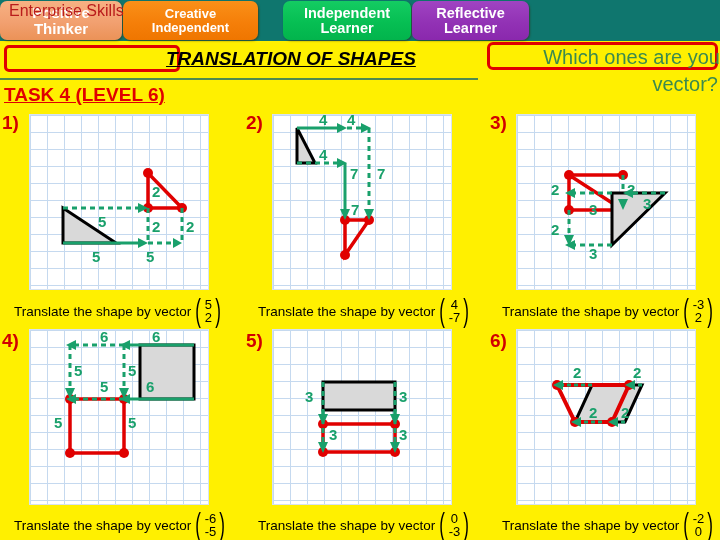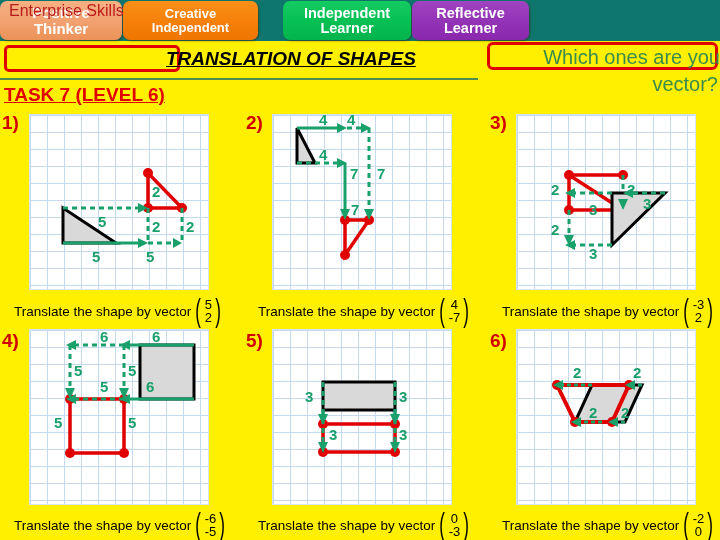--- a/index.html
+++ b/index.html
@@ -123,21 +123,21 @@
 
 <div id="titlestrip">
   <div id="ent-box"></div>
 </div>
 <div id="ent-text">Enterprise Skills</div>
 <div id="main-title">TRANSLATION OF SHAPES</div>
 <div id="which-box"></div>
 <div id="which-text">Which ones are you</div>
 <div id="using-text">vector?</div>
 <div id="hrule"></div>
-<div id="task">TASK 7 (LEVEL 6)</div>
+<div id="task">TASK 4 (LEVEL 6)</div>
 
 <div class="qnum" style="left:2px;top:112px;">1)</div>
 <div class="grid" style="left:29px;top:114px;width:180px;height:176px;">
   <svg width="180" height="176" viewBox="0 0 180 176">
 
     <polygon points="33,93 33,128 86,128" fill="#d9d9d9" stroke="#000000" stroke-width="3"></polygon>
 
     <polygon points="118,58 118,93 152,93" fill="none" stroke="#E00000" stroke-width="3.5"></polygon>
     <circle cx="118" cy="58" r="5" fill="#E00000"></circle>
     <circle cx="118" cy="93" r="5" fill="#E00000"></circle>

